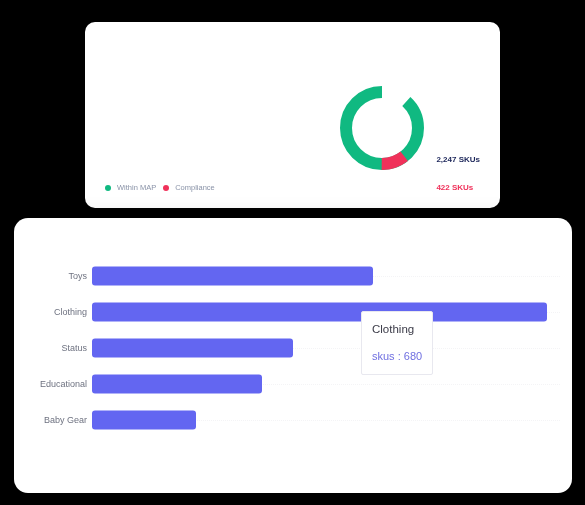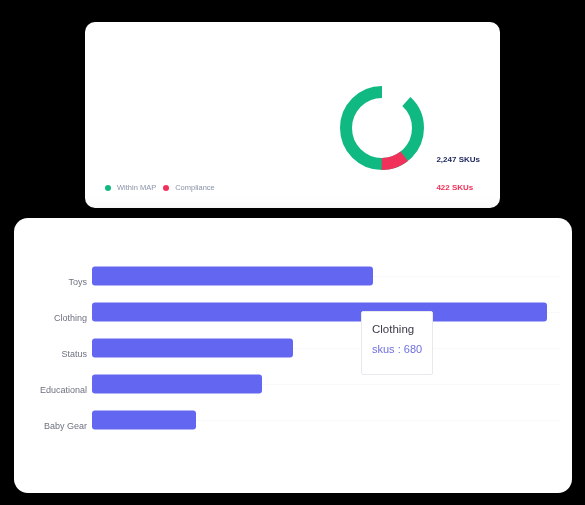--- a/index.html
+++ b/index.html
@@ -129,21 +129,21 @@
     right: 0;
     transform: translateY(-50%);
     font-size: 9px;
     color: #6e7280;
     white-space: nowrap;
     text-align: right;
   }
   .y-axis-col {
     position: absolute;
     left: 0;
-    top: 6px;
+    top: 0;
     width: 73px;
     height: 275px;
   }
   .gridline {
     position: absolute;
     left: 78px;
     right: 12px;
     height: 0;
     border-top: 1px dotted #f4f4f6;
   }
@@ -172,21 +172,21 @@
   .tt-title {
     font-size: 11.5px;
     color: #3b3b48;
     line-height: 16px;
     white-space: nowrap;
   }
   .tt-value {
     font-size: 11px;
     color: #6f6fe0;
     line-height: 16px;
-    margin-top: 4px;
+    margin-top: 11px;
     white-space: nowrap;
   }
 </style>
 </head>
 <body>
 
 <div class="card" id="map-card">
 
 
   <div id="donut-wrap">

